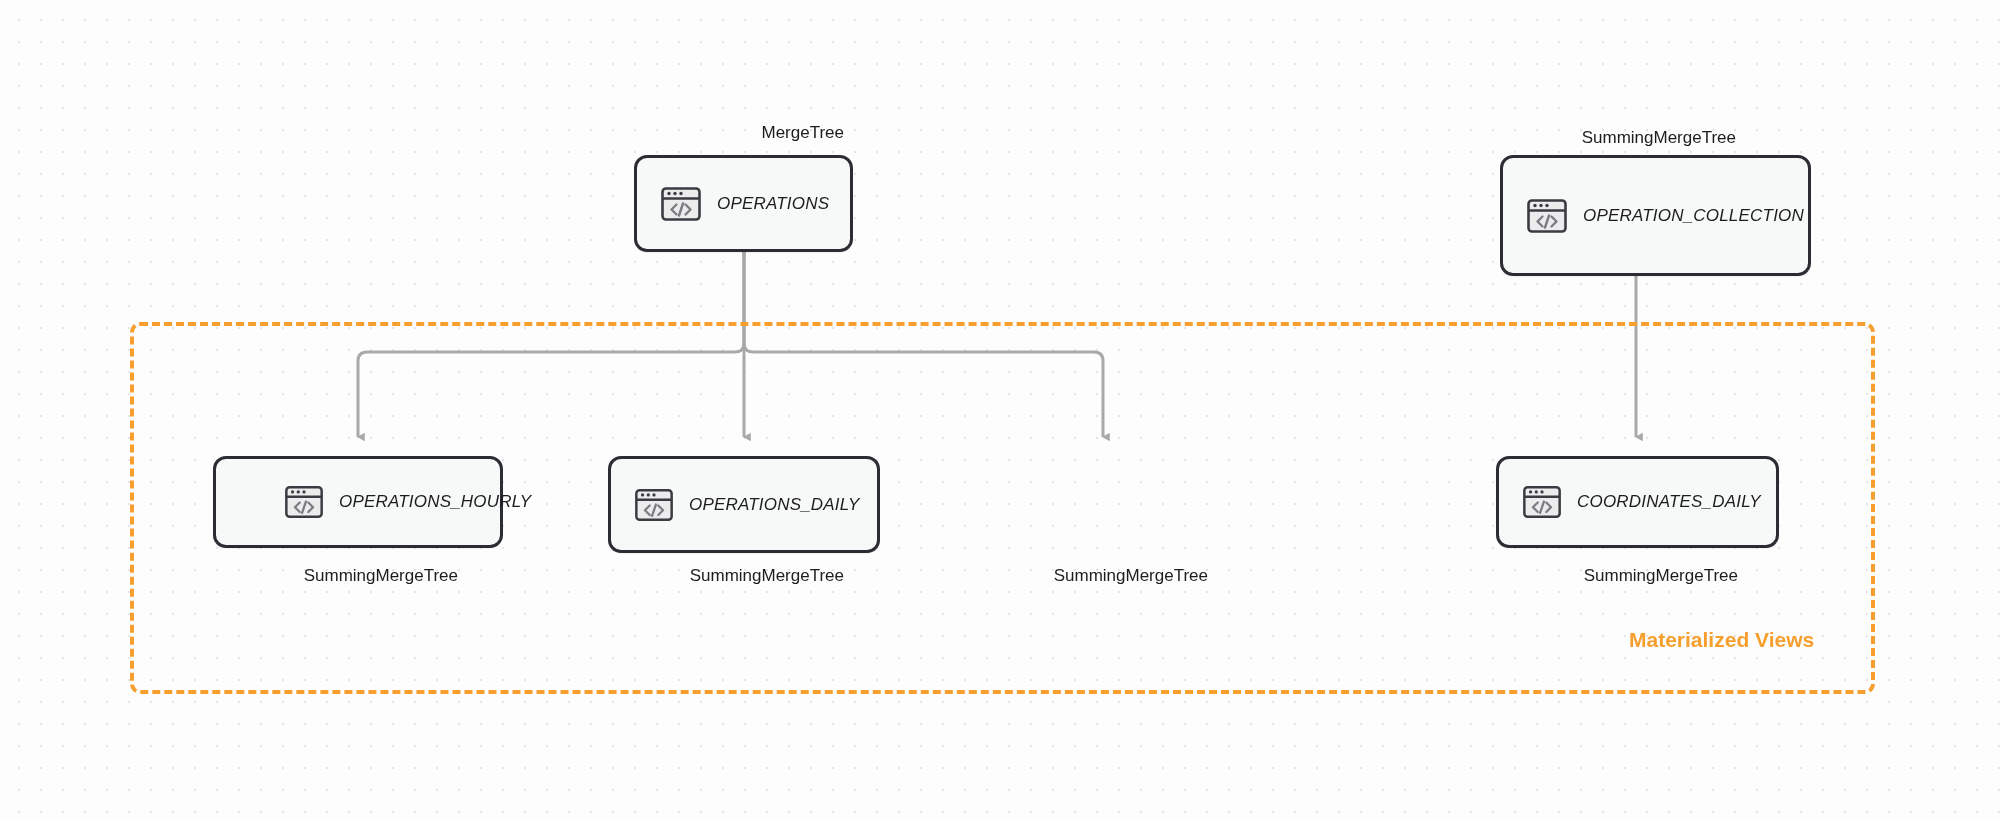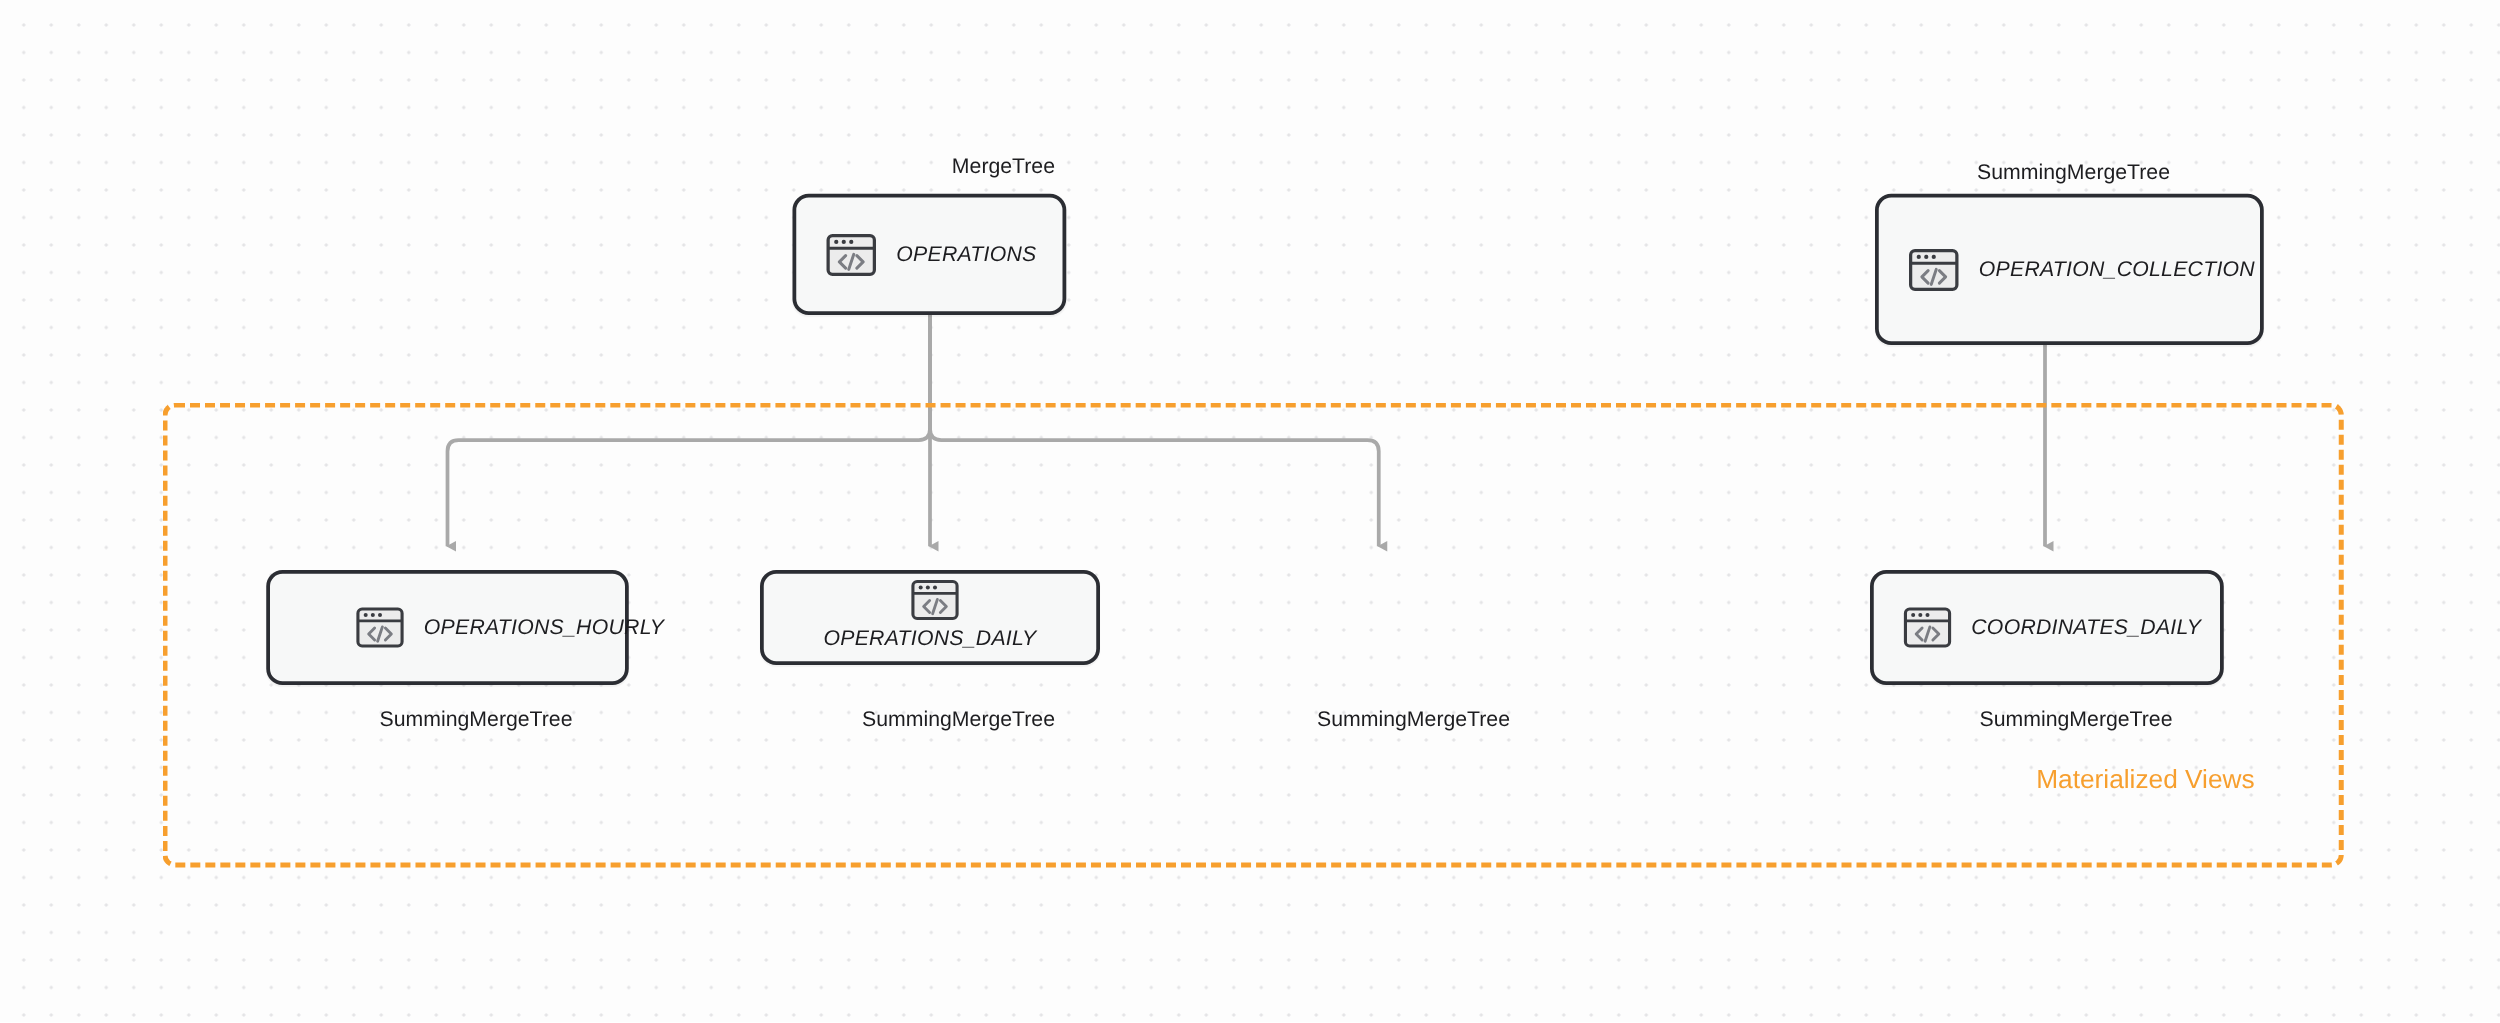--- a/index.html
+++ b/index.html
@@ -96,21 +96,21 @@
     <path d="M 744 252 L 744 343 Q 744 352 735 352 L 367 352 Q 358 352 358 361 L 358 437" fill="none" stroke="#a9a9a9" stroke-width="3" marker-end="url(#arrowhead)"></path>
 
     <path d="M 744 252 L 744 437" fill="none" stroke="#a9a9a9" stroke-width="3" marker-end="url(#arrowhead)"></path>
 
     <path d="M 744 252 L 744 343 Q 744 352 753 352 L 1094 352 Q 1103 352 1103 361 L 1103 437" fill="none" stroke="#a9a9a9" stroke-width="3" marker-end="url(#arrowhead)"></path>
 
     <path d="M 1636 252 L 1636 437" fill="none" stroke="#a9a9a9" stroke-width="3" marker-end="url(#arrowhead)"></path>
   </svg>
 
   <div class="group-frame" style="left:130px; top:322px; width:1745px; height:372px;"></div>
-  <div class="group-label" style="left:1629px; top:612px;">Materialized Views</div>
+  <div class="group-label" style="left:1629px; top:628px;font-weight:bold;">Materialized Views</div>
 
   <div class="caption" style="left:644px; top:123px; width:200px;">MergeTree</div>
 
   <div class="caption" style="left:1536px; top:128px; width:200px;">SummingMergeTree</div>
 
   <div class="node big" style="left:634px; top:155px; width:219px; height:97px;">
     <svg class="node-icon" width="44" height="44" viewBox="0 0 44 44" xmlns="http://www.w3.org/2000/svg">
       <rect x="3.5" y="6.5" width="37" height="31" rx="3.5" fill="#ececec" stroke="#3a3c41" stroke-width="2.6"></rect>
       <line x1="3.5" y1="16.5" x2="40.5" y2="16.5" stroke="#3a3c41" stroke-width="2.4"></line>
       <circle cx="10" cy="11.5" r="1.7" fill="#3a3c41"></circle>
@@ -145,21 +145,21 @@
       <circle cx="16" cy="11.5" r="1.7" fill="#3a3c41"></circle>
       <circle cx="22" cy="11.5" r="1.7" fill="#3a3c41"></circle>
       <path d="M 17.5 22.5 L 12.5 27.5 L 17.5 32.5" fill="none" stroke="#7b7d83" stroke-width="2.4" stroke-linecap="round" stroke-linejoin="round"></path>
       <path d="M 26.5 22.5 L 31.5 27.5 L 26.5 32.5" fill="none" stroke="#7b7d83" stroke-width="2.4" stroke-linecap="round" stroke-linejoin="round"></path>
       <line x1="24" y1="21.5" x2="20" y2="33.5" stroke="#7b7d83" stroke-width="2.4" stroke-linecap="round"></line>
     </svg>
     <span class="node-label">OPERATIONS_HOURLY</span>
   </div>
   <div class="caption" style="left:258px; top:566px; width:200px;">SummingMergeTree</div>
 
-  <div class="node" style="left:608px; top:456px; width:272px; height:76px;flex-direction:column;">
+  <div class="node" style="left:608px; top:456px; width:272px; height:97px;">
     <svg class="node-icon" width="42" height="42" viewBox="0 0 44 44" xmlns="http://www.w3.org/2000/svg">
       <rect x="3.5" y="6.5" width="37" height="31" rx="3.5" fill="#ececec" stroke="#3a3c41" stroke-width="2.6"></rect>
       <line x1="3.5" y1="16.5" x2="40.5" y2="16.5" stroke="#3a3c41" stroke-width="2.4"></line>
       <circle cx="10" cy="11.5" r="1.7" fill="#3a3c41"></circle>
       <circle cx="16" cy="11.5" r="1.7" fill="#3a3c41"></circle>
       <circle cx="22" cy="11.5" r="1.7" fill="#3a3c41"></circle>
       <path d="M 17.5 22.5 L 12.5 27.5 L 17.5 32.5" fill="none" stroke="#7b7d83" stroke-width="2.4" stroke-linecap="round" stroke-linejoin="round"></path>
       <path d="M 26.5 22.5 L 31.5 27.5 L 26.5 32.5" fill="none" stroke="#7b7d83" stroke-width="2.4" stroke-linecap="round" stroke-linejoin="round"></path>
       <line x1="24" y1="21.5" x2="20" y2="33.5" stroke="#7b7d83" stroke-width="2.4" stroke-linecap="round"></line>
     </svg>

